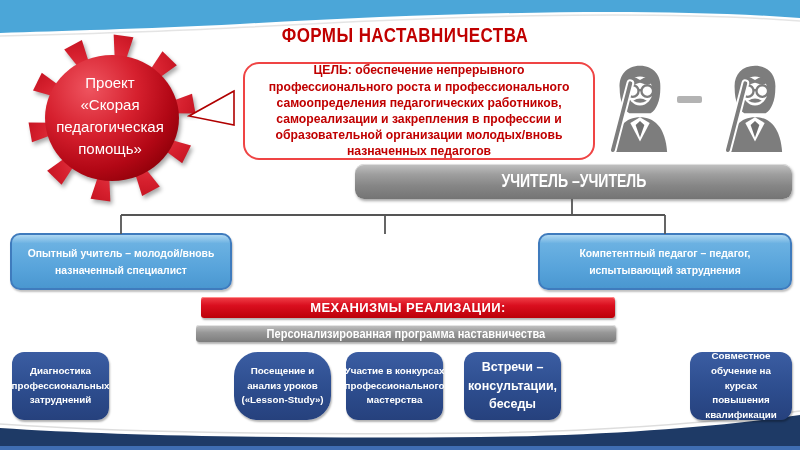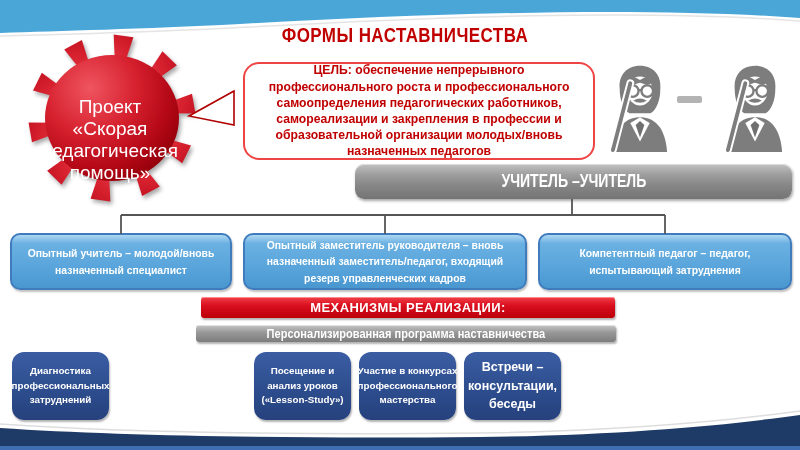--- a/index.html
+++ b/index.html
@@ -14,21 +14,21 @@
   .band-bottom{left:0;bottom:0;width:800px;height:40px;z-index:1;}
 
   
   .title{left:205px;top:24px;width:400px;text-align:center;color:#c00000;
          font-size:20px;font-weight:bold;letter-spacing:.5px;z-index:3;white-space:nowrap;}
 
   
   .gear-svg{left:15px;top:28px;width:190px;height:180px;z-index:3;
             filter:drop-shadow(2px 3px 2px rgba(0,0,0,.35));}
   .gear-label{left:40px;top:72px;width:140px;text-align:center;color:#ffffff;
-              font-size:19px;line-height:22px;white-space:pre-line;z-index:4;margin-top:24px;}
+              font-size:15px;line-height:22px;white-space:pre-line;z-index:4;}
 
   
   .goal-box{left:243px;top:62px;width:352px;height:98px;background:#ffffff;
             border:2px solid #ef4444;border-radius:16px;z-index:3;
             display:flex;align-items:center;box-sizing:border-box;
             padding:4px 12px;}
   .goal-text{color:#c00000;font-size:12.2px;font-weight:bold;line-height:1.33;text-align:center;}
 
   
   .teacher-1{left:606px;top:62px;width:68px;height:92px;z-index:3;}
@@ -66,21 +66,21 @@
             box-shadow:1px 2px 2px rgba(0,0,0,.3), inset 0 1px 0 #e4e4e4;
             display:flex;align-items:center;justify-content:center;}
   .prog-bar span{color:#fff;font-size:13px;font-weight:bold;white-space:nowrap;}
 
   
   .act-box{top:352px;height:68px;width:97px;border-radius:12px;box-sizing:border-box;z-index:3;
            background:linear-gradient(180deg,#3b5da2 0%,#2d4d8e 55%,#26417d 100%);
            box-shadow:1px 2px 2px rgba(0,0,0,.3);
            display:flex;align-items:center;justify-content:center;padding:2px 5px;}
   .act-box span{color:#ffffff;font-size:9.8px;line-height:1.5;text-align:center;font-weight:bold;}
-  .a1{left:12px;} .a2{left:125px;} .a3{left:254px;} .a4{left:359px;}
+  .a1{left:12px;} .a2{left:125px;} .a3{left:234px;border-radius:24px;} .a4{left:346px;}
   .a5{left:464px;} .a5 span{font-size:12.5px;}
   .a6{left:577px;} .a7{left:690px;width:102px;}
 </style>
 </head>
 <body>
 
 <div class="slide">
 
   <svg class="abs band-top" viewBox="0 0 800 42" aria-hidden="true">
     <path d="M0,0 H800 V18 C640,6 420,14 240,24 C140,29 60,31 0,33 Z" fill="#4ba6d8"></path>
@@ -177,23 +177,20 @@
       <path d="M121,215 V234"></path>
       <path d="M385,215 V234"></path>
       <path d="M665,215 V234"></path>
     </g>
     <polygon points="234,91 189,116 234,125" fill="#ffffff" stroke="#b00000" stroke-width="1.6"></polygon>
   </svg>
 
   <div class="abs pair-box p1">
     <span class="cond92">Опытный учитель – молодой/вновь назначенный специалист</span>
   </div>
-  <div class="abs pair-box p2">
-    <span class="cond92">Опытный заместитель руководителя – вновь назначенный заместитель/педагог, входящий резерв управленческих кадров</span>
-  </div>
   <div class="abs pair-box p3">
     <span class="cond92">Компетентный педагог – педагог, испытывающий затруднения</span>
   </div>
 
   <div class="abs mech-bar">
     <span>МЕХАНИЗМЫ РЕАЛИЗАЦИИ:</span>
   </div>
   <div class="abs prog-bar">
     <span class="cond">Персонализированная программа наставничества</span>
   </div>
@@ -203,14 +200,17 @@
   </div>
   <div class="abs act-box a3">
     <span>Посещение и анализ уроков («Lesson-Study»)</span>
   </div>
   <div class="abs act-box a4">
     <span>Участие в конкурсах профессионального мастерства</span>
   </div>
   <div class="abs act-box a5">
     <span>Встречи – консультации, беседы</span>
   </div>
+  <div class="abs act-box a7">
+    <span>Совместное обучение на курсах повышения квалификации</span>
+  </div>
 
 </div>
 
 </body></html>

